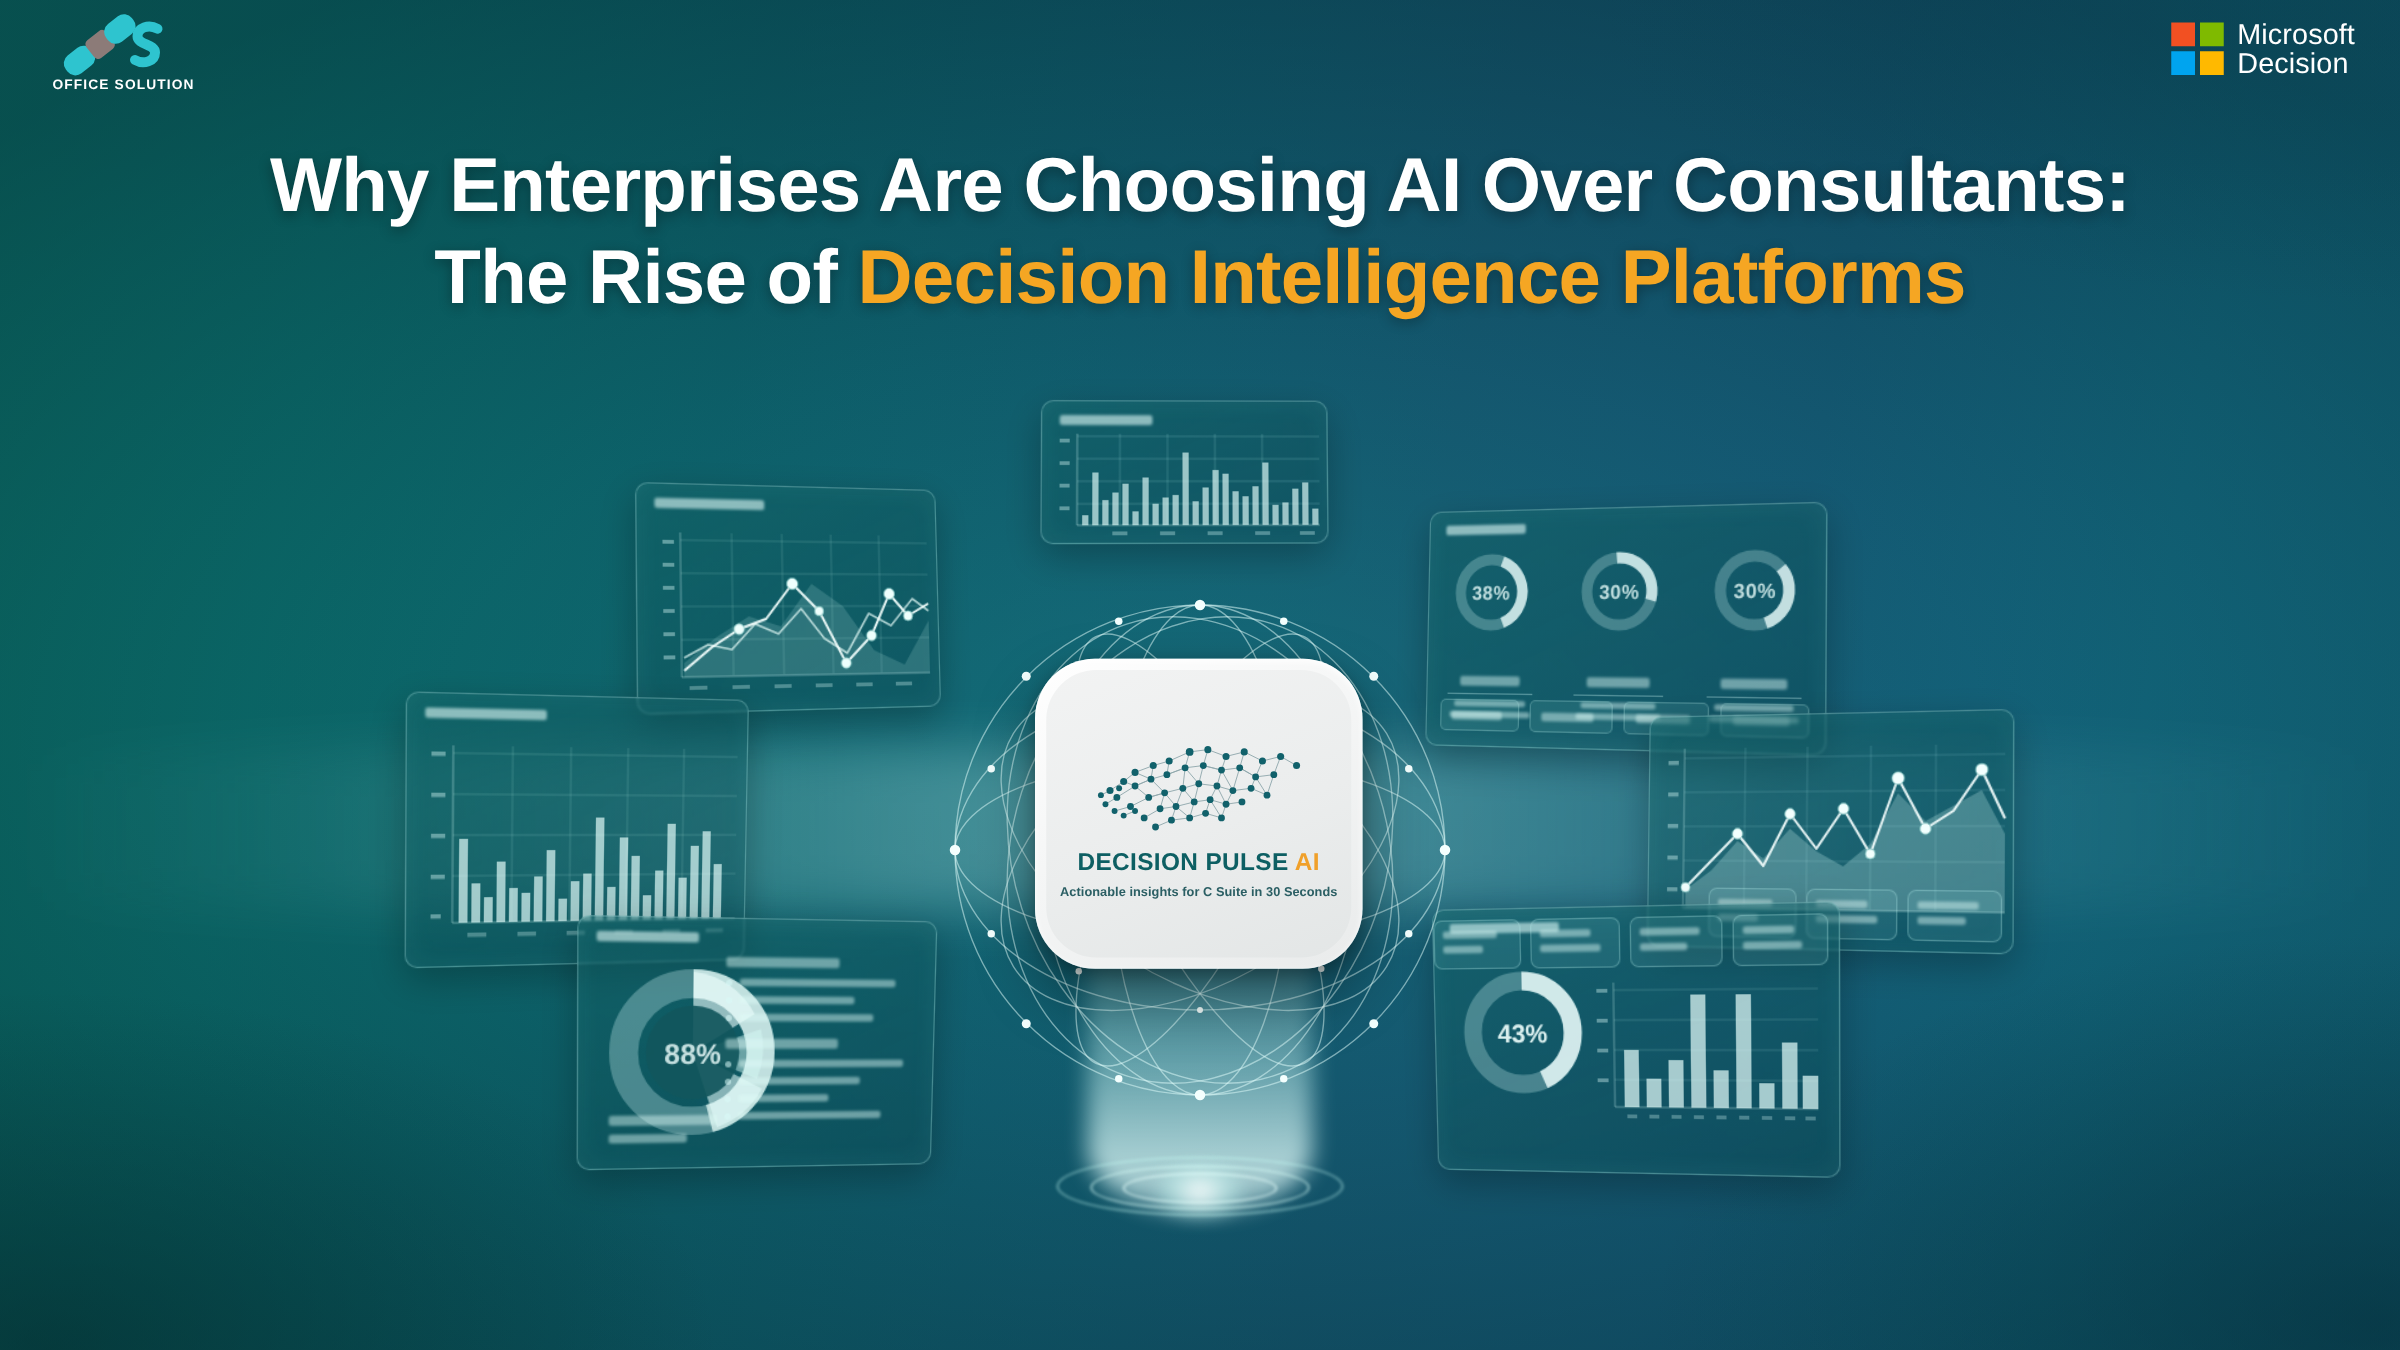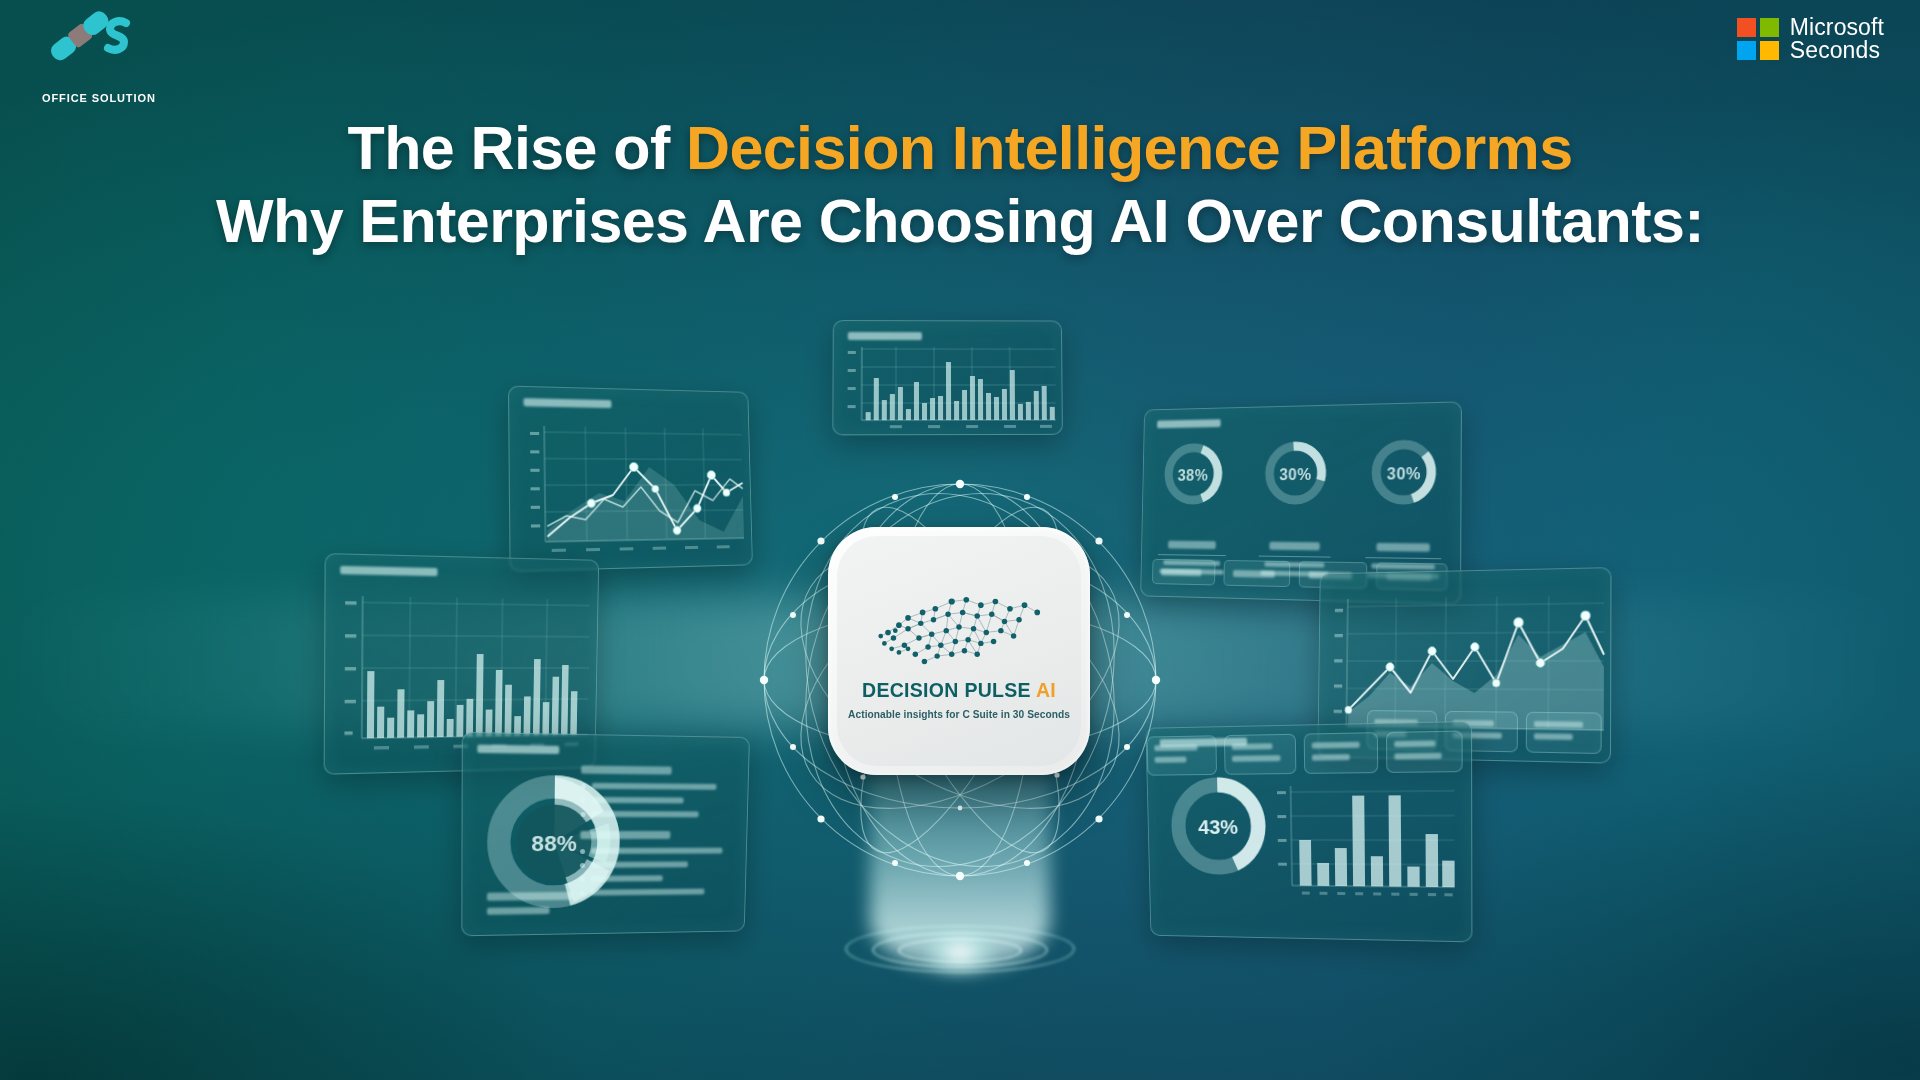--- a/index.html
+++ b/index.html
@@ -58,21 +58,21 @@
     opacity: .65;
   }
 
   
   .brand {
     position: absolute; left: 24px; top: 8px;
     width: 140px; height: 84px;
   }
   .brand-mark { position: absolute; left: 18px; top: 2px; }
   .brand-name {
-    position: absolute; left: 18px; top: 84px;
+    position: absolute; left: 18px; top: 54px;
     color: #ffffff;
     font-size: 11px; font-weight: 700; letter-spacing: .9px;
     white-space: nowrap;
   }
 
   
   .mspartner {
     position: absolute; right: 36px; top: 16px;
     display: flex; align-items: center; gap: 11px;
   }
@@ -281,27 +281,27 @@
 
   <div class="mspartner">
     <div class="ms-grid">
       <div class="ms-q" style="background:#f25022"></div>
       <div class="ms-q" style="background:#7fba00"></div>
       <div class="ms-q" style="background:#00a4ef"></div>
       <div class="ms-q" style="background:#ffb900"></div>
     </div>
     <div class="ms-text">
       <div>Microsoft</div>
-      <div>Seconds</div>
+      <div>Decision</div>
     </div>
   </div>
 
   <div class="headline">
+    <span class="ln">Why Enterprises Are Choosing AI Over Consultants:</span>
     <span class="ln"><span>The Rise of </span><span class="hl">Decision Intelligence Platforms</span></span>
-    <span class="ln">Why Enterprises Are Choosing AI Over Consultants:</span>
   </div>
 
   <div class="panel p-topcenter">
     <div class="ptitle" style="width:74px"></div>
     <svg width="230" height="115" viewBox="0 0 230 115">
       <g stroke="rgba(186,242,238,.20)" stroke-width="1">
         <line x1="28" y1="28" x2="222" y2="28"></line>
           <line x1="28" y1="46" x2="222" y2="46"></line>
         <line x1="28" y1="64" x2="222" y2="64"></line>
           <line x1="28" y1="82" x2="222" y2="82"></line>

